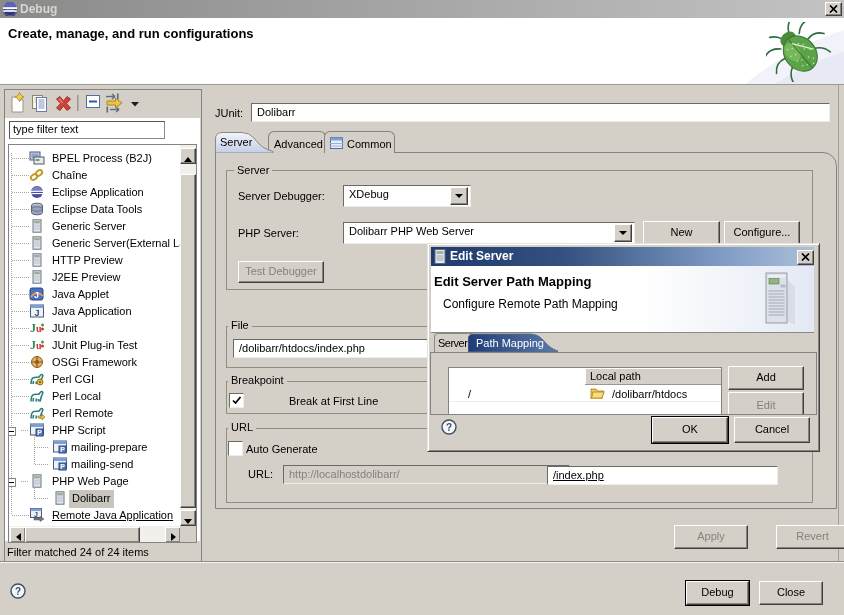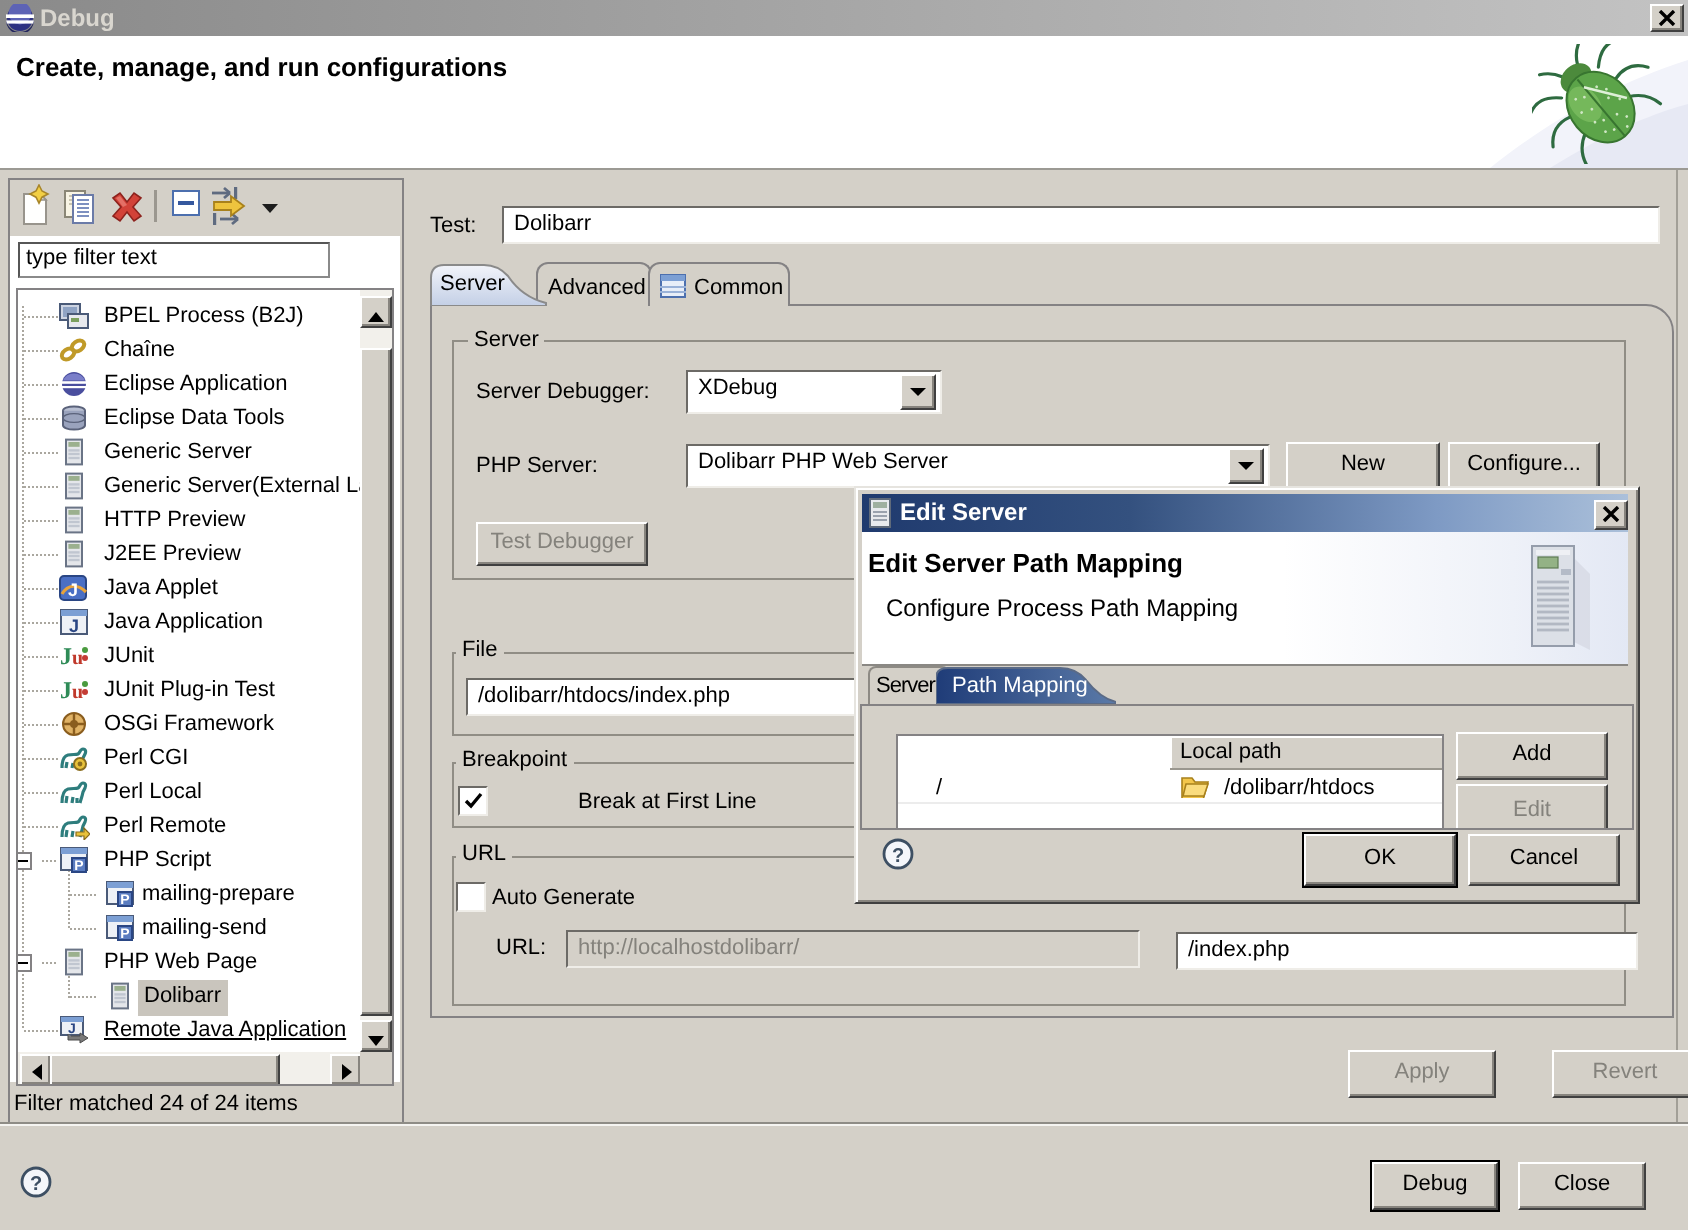--- a/index.html
+++ b/index.html
@@ -389,21 +389,21 @@
     <div class="b" style="left:16px;top:1px;width:113px;height:14px;"></div>
     <div class="b" style="left:156px;top:1px;width:14px;height:14px;"><svg width="5" height="8" style="margin-top:3px">
             <path d="M0,0 L5,4 L0,8 Z" fill="#000"></path>
           </svg></div>
   </div>
   <div class="abs" style="left:171px;top:381px;width:16px;height:16px;background:#d4d0c8;"></div>
 </div>
 
 <div class="lbl" style="left:7px;top:546px;">Filter matched 24 of 24 items</div>
 
-<div class="lbl" style="left:215px;top:107px;">Test:</div>
+<div class="lbl" style="left:215px;top:107px;">JUnit:</div>
 <div class="tf" style="left:251px;top:103px;width:577px;height:17px;">
       <div style="padding:2px 0 0 5px;">Dolibarr</div>
     </div>
 
 <div class="abs" id="tabfolder" style="left:215px;top:152px;width:620px;height:355px;border:1px solid #848284;border-radius:0 14px 0 0;background:#d4d0c8;"></div>
 <div class="abs" style="left:268px;top:131px;width:56px;height:21px;border:1px solid #848284;border-bottom:none;border-radius:6px 6px 0 0;background:#d4d0c8;overflow:hidden;">
       <div class="lbl" style="left:5px;top:6px;">Advanced</div>
     </div>
 <div class="abs" style="left:324px;top:131px;width:69px;height:21px;border:1px solid #848284;border-bottom:none;border-radius:6px 6px 0 0;background:#d4d0c8;overflow:hidden;text-align:center;">
   <svg class="abs" style="left:5px;top:5px" width="13" height="12">
@@ -459,21 +459,21 @@
 <div class="lbl" style="left:246px;top:395px;padding-left:43px;">Break at First Line</div>
 
 <div class="gb" style="left:226px;top:428px;width:585px;height:73px;"></div>
 <div class="gl" style="left:228px;top:422px;">URL</div>
 <div class="cbx" style="left:228px;top:441px;"></div>
 <div class="lbl" style="left:246px;top:443px;">Auto Generate</div>
 <div class="lbl" style="left:248px;top:468px;">URL:</div>
 <div class="tf" style="left:283px;top:465px;width:285px;height:17px;background:#d4d0c8;">
       <div style="padding:2px 0 0 5px;color:#84827c;">http://localhostdolibarr/</div>
     </div>
-<div class="tf" style="left:588px;top:466px;width:229px;height:17px;">
+<div class="tf" style="left:547px;top:466px;width:229px;height:17px;text-decoration:underline;">
       <div style="padding:2px 0 0 5px;">/index.php</div>
     </div>
 
 <div class="abs" style="left:838px;top:85px;width:1px;height:476px;background:#a29f97;"></div>
 <div class="b dis" style="left:674px;top:525px;width:72px;height:22px;line-height:20px;">Apply</div>
 <div class="b dis" style="left:776px;top:525px;width:71px;height:22px;line-height:20px;">Revert</div>
 <div class="abs" style="left:0;top:561px;width:844px;height:1px;background:#8e8c86;"></div>
 <div class="abs" style="left:0;top:562px;width:844px;height:1px;background:#f5f4f1;"></div>
 <svg class="abs" style="left:10px;top:583px" width="16" height="16" viewBox="0 0 16 16">
       <circle cx="8" cy="8" r="7" fill="#f4f6fa" stroke="#3d4f63" stroke-width="1.4"></circle>
@@ -495,21 +495,21 @@
         </svg>
     <div class="abs" style="left:19px;top:2px;font:bold 12px 'Liberation Sans',sans-serif;color:#fff;">Edit Server</div>
     <div class="b" style="left:366px;top:3px;width:15px;height:13px;">
           <svg width="9" height="8" style="display:block;margin:2px auto 0">
             <path d="M1,0.5 L8,7.5 M8,0.5 L1,7.5" stroke="#000" stroke-width="1.7"></path>
           </svg>
         </div>
   </div>
   <div class="abs" style="left:3px;top:22px;width:383px;height:66px;background:linear-gradient(90deg,#ffffff 55%,#eef1f8 85%,#e3e8f4 100%);border-bottom:1px solid #8a8884;">
     <div class="abs" style="left:3px;top:8px;font:bold 13px 'Liberation Sans',sans-serif;">Edit Server Path Mapping</div>
-    <div class="abs" style="left:12px;top:31px;font:12px 'Liberation Sans',sans-serif;">Configure Process Path Mapping</div>
+    <div class="abs" style="left:12px;top:31px;font:12px 'Liberation Sans',sans-serif;">Configure Remote Path Mapping</div>
     <svg class="abs" style="left:332px;top:5px" width="40" height="58" viewBox="0 0 40 58">
       <path d="M24,8 L32,16 L32,54 L24,50 Z" fill="#c9cdd6" opacity="0.45"></path>
       <rect x="3" y="2" width="21" height="50" fill="#dce0e7" stroke="#959dab"></rect>
       <rect x="5" y="4" width="17" height="2.5" fill="#eef0f4"></rect>
       <rect x="6" y="7.5" width="10" height="5.5" fill="#93b285" stroke="#5c7a52" stroke-width="0.6"></rect>
       <rect x="17.5" y="13.5" width="5" height="3" fill="#b4bbc7"></rect>
       <g stroke="#b2b8c3" stroke-width="1.4">
             <line x1="5.5" y1="20" x2="21.5" y2="20"></line>
             <line x1="5.5" y1="23" x2="21.5" y2="23"></line>
             <line x1="5.5" y1="26" x2="21.5" y2="26"></line>

